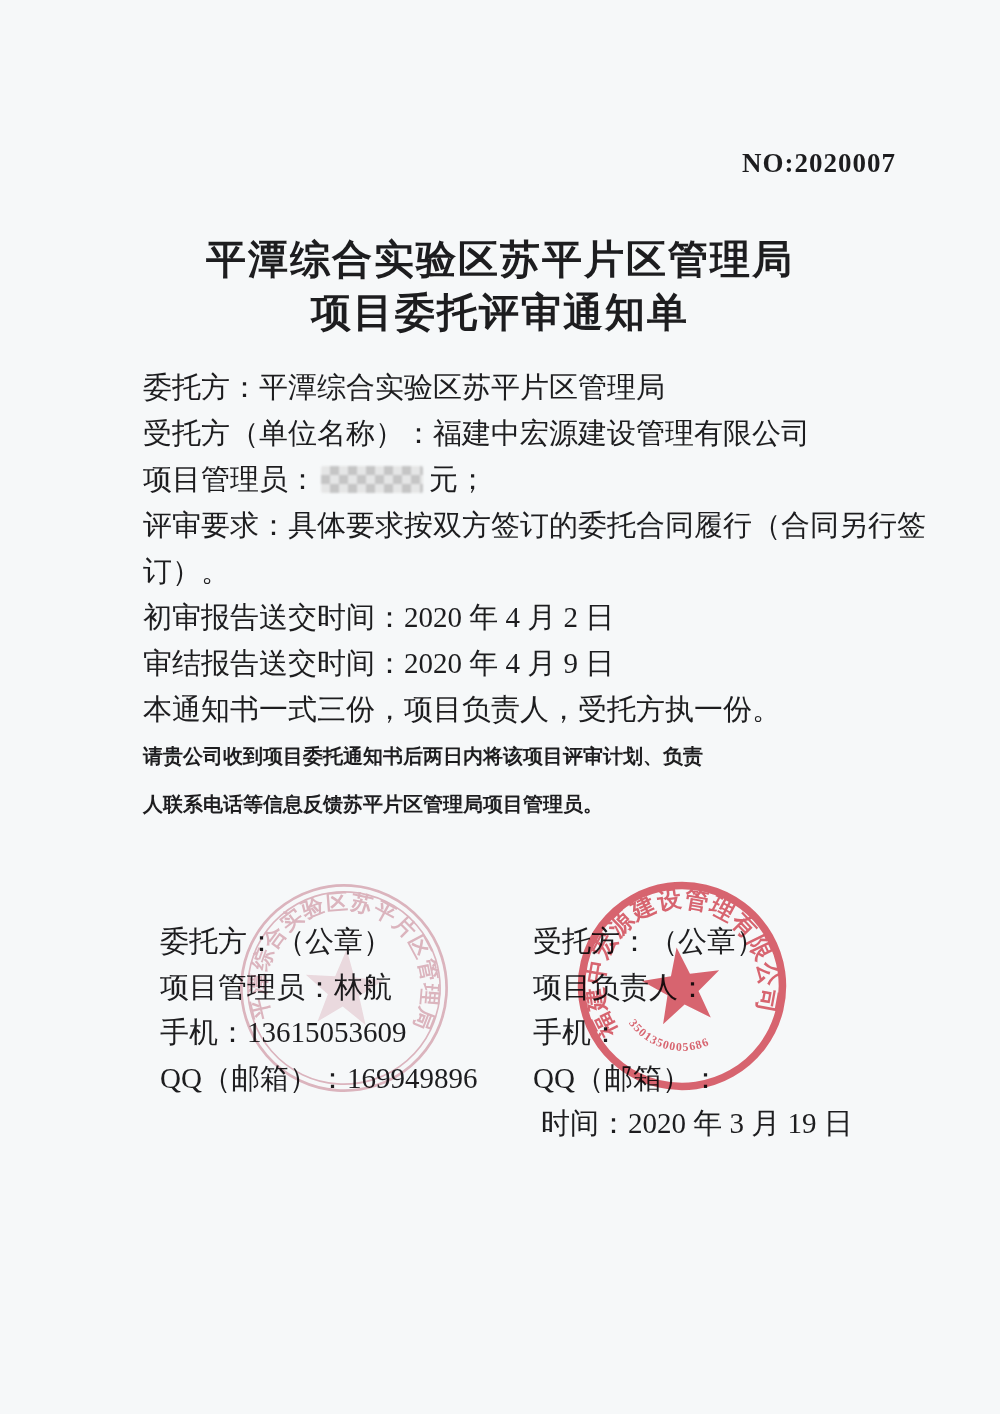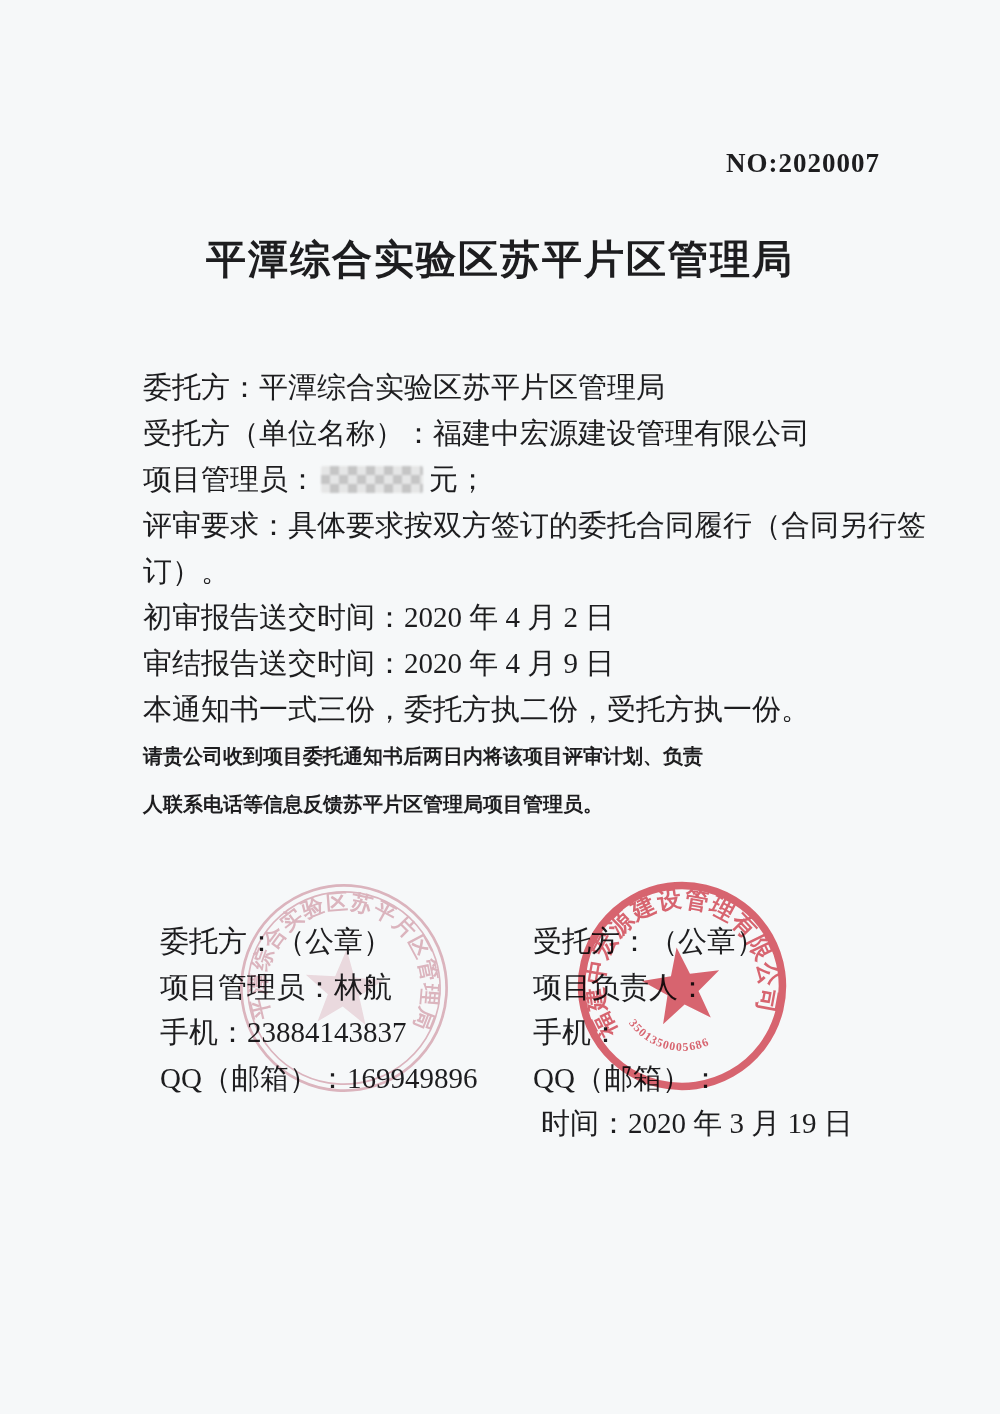--- a/index.html
+++ b/index.html
@@ -6,21 +6,21 @@
   .paper{
     position:relative;
     width:1000px;height:1414px;
     margin:0 auto;
     background:#f6f8f9;
     overflow:hidden;
     font-family:"Liberation Serif","DejaVu Serif",serif;
     color:#1d1d1f;
   }
   .doc-number{
-    position:absolute;top:148px;right:120px;
+    position:absolute;top:148px;right:104px;
     font-size:27px;font-weight:bold;letter-spacing:1px;
   }
   .title{
     position:absolute;left:0;right:0;top:233px;
     text-align:center;font-weight:bold;
     font-size:40px;line-height:53px;letter-spacing:2px;
   }
   .content{
     position:absolute;left:143px;top:364px;width:790px;
     font-size:29px;
@@ -49,42 +49,43 @@
 </style>
 </head>
 <body>
 
 <div class="paper">
 
   <div class="doc-number">NO:2020007</div>
 
   <div class="title">
     <div>平潭综合实验区苏平片区管理局</div>
+    <div>项目委托评审通知单</div>
   </div>
 
   <div class="content">
     <div class="body-line">委托方：平潭综合实验区苏平片区管理局</div>
     <div class="body-line">受托方（单位名称）：福建中宏源建设管理有限公司</div>
     <div class="body-line"><span>项目管理员：</span><span class="redacted"></span><span>元；</span></div>
     <div class="body-line">评审要求：具体要求按双方签订的委托合同履行（合同另行签</div>
     <div class="body-line">订）。</div>
     <div class="body-line">初审报告送交时间：2020 年 4 月 2 日</div>
     <div class="body-line">审结报告送交时间：2020 年 4 月 9 日</div>
-    <div class="body-line">本通知书一式三份，委托方执二份，受托方执一份。</div>
+    <div class="body-line">本通知书一式三份，项目负责人，受托方执一份。</div>
     <div class="notice">
       <div>请贵公司收到项目委托通知书后两日内将该项目评审计划、负责</div>
       <div>人联系电话等信息反馈苏平片区管理局项目管理员。</div>
     </div>
   </div>
 
   <div class="signatures">
     <div class="sig-col left">
       <div class="sig-line">委托方：（公章）</div>
       <div class="sig-line">项目管理员：林航</div>
-      <div class="sig-line">手机：23884143837</div>
+      <div class="sig-line">手机：13615053609</div>
       <div class="sig-line">QQ（邮箱）：169949896</div>
     </div>
     <div class="sig-col right">
       <div class="sig-line">受托方：（公章）</div>
       <div class="sig-line">项目负责人：</div>
       <div class="sig-line">手机：</div>
       <div class="sig-line">QQ（邮箱）：</div>
       <div class="sig-line date">时间：2020 年 3 月 19 日</div>
     </div>
   </div>

